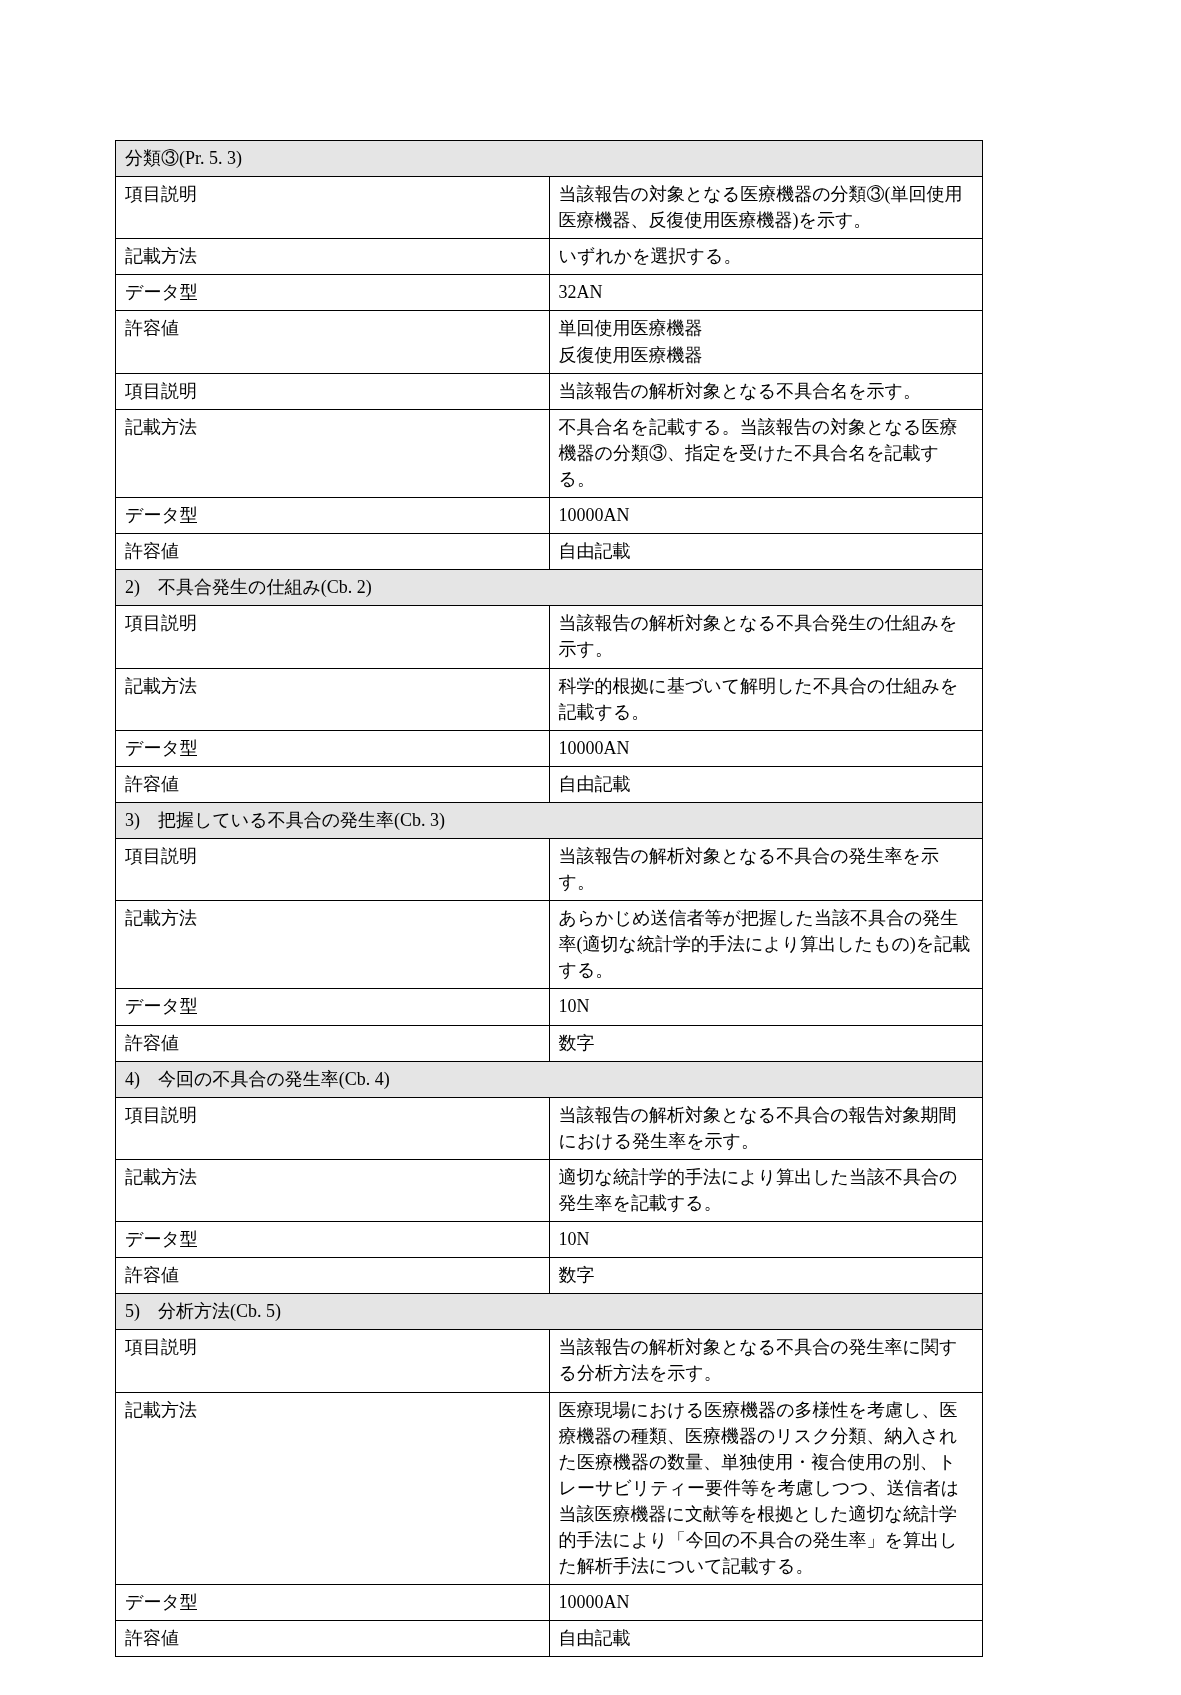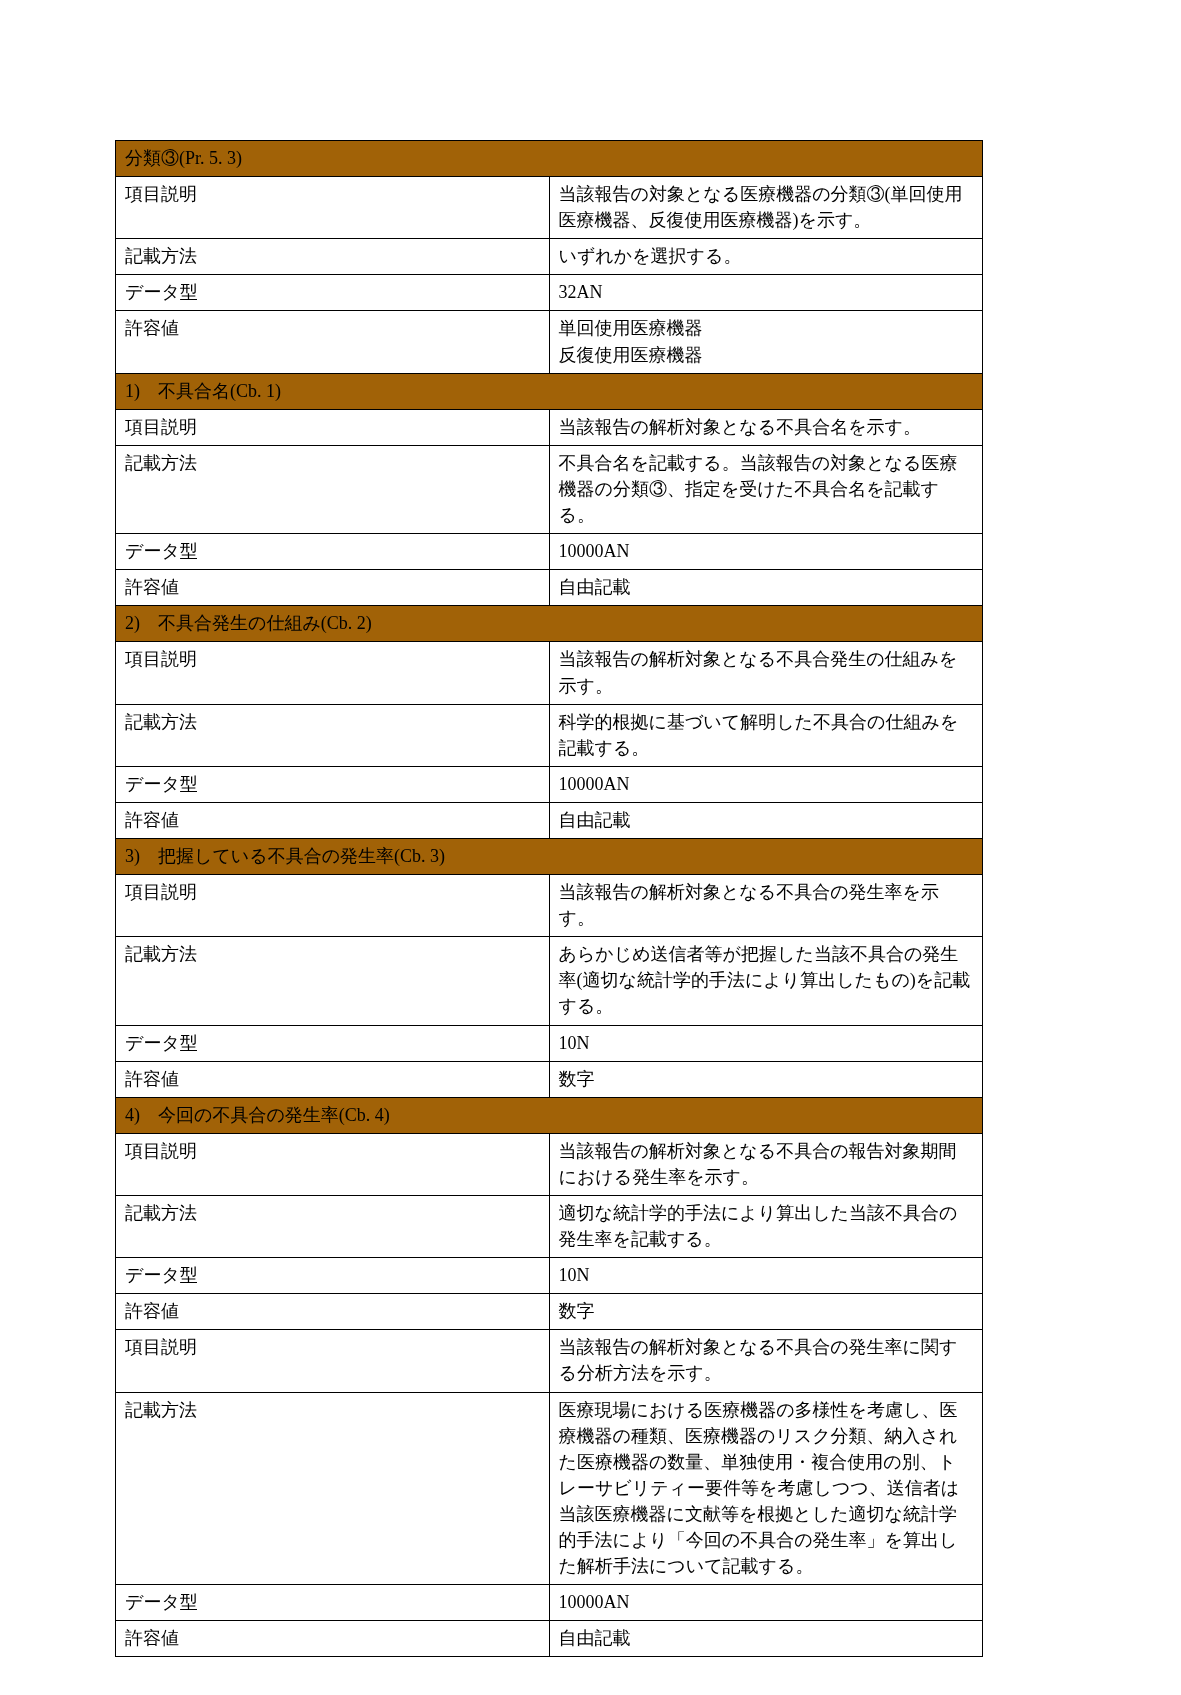--- a/index.html
+++ b/index.html
@@ -26,21 +26,21 @@
     font-size: 18px;
   }
   table.spec td {
     border: 1px solid #000000;
     vertical-align: top;
     padding: 4px 9px 5px 9px;
     line-height: 1.45;
     word-break: break-all;
   }
   td.section {
-    background: #a16207;
+    background: #e5e5e5;
     padding: 3px 9px 4px 9px;
   }
   td.label {
     width: 106px;
     margin-top: 24px;
   }
   td.value {
     white-space: pre-line;
     margin-top: 36px;
   }
@@ -63,23 +63,20 @@
           <td class="value">いずれかを選択する。</td>
         </tr>
         <tr>
           <td class="label">データ型</td>
           <td class="value">32AN</td>
         </tr>
         <tr>
           <td class="label">許容値</td>
           <td class="value">単回使用医療機器
 反復使用医療機器</td>
-        </tr>
-        <tr>
-          <td colspan="2" class="section">1)　不具合名(Cb. 1)</td>
         </tr>
         <tr>
           <td class="label">項目説明</td>
           <td class="value">当該報告の解析対象となる不具合名を示す。</td>
         </tr>
         <tr>
           <td class="label">記載方法</td>
           <td class="value">不具合名を記載する。当該報告の対象となる医療機器の分類③、指定を受けた不具合名を記載する。</td>
         </tr>
         <tr>
@@ -141,20 +138,23 @@
         </tr>
         <tr>
           <td class="label">データ型</td>
           <td class="value">10N</td>
         </tr>
         <tr>
           <td class="label">許容値</td>
           <td class="value">数字</td>
         </tr>
         <tr>
+          <td colspan="2" class="section">5)　分析方法(Cb. 5)</td>
+        </tr>
+        <tr>
           <td class="label">項目説明</td>
           <td class="value">当該報告の解析対象となる不具合の発生率に関する分析方法を示す。</td>
         </tr>
         <tr>
           <td class="label">記載方法</td>
           <td class="value">医療現場における医療機器の多様性を考慮し、医療機器の種類、医療機器のリスク分類、納入された医療機器の数量、単独使用・複合使用の別、トレーサビリティー要件等を考慮しつつ、送信者は当該医療機器に文献等を根拠とした適切な統計学的手法により「今回の不具合の発生率」を算出した解析手法について記載する。</td>
         </tr>
         <tr>
           <td class="label">データ型</td>
           <td class="value">10000AN</td>

